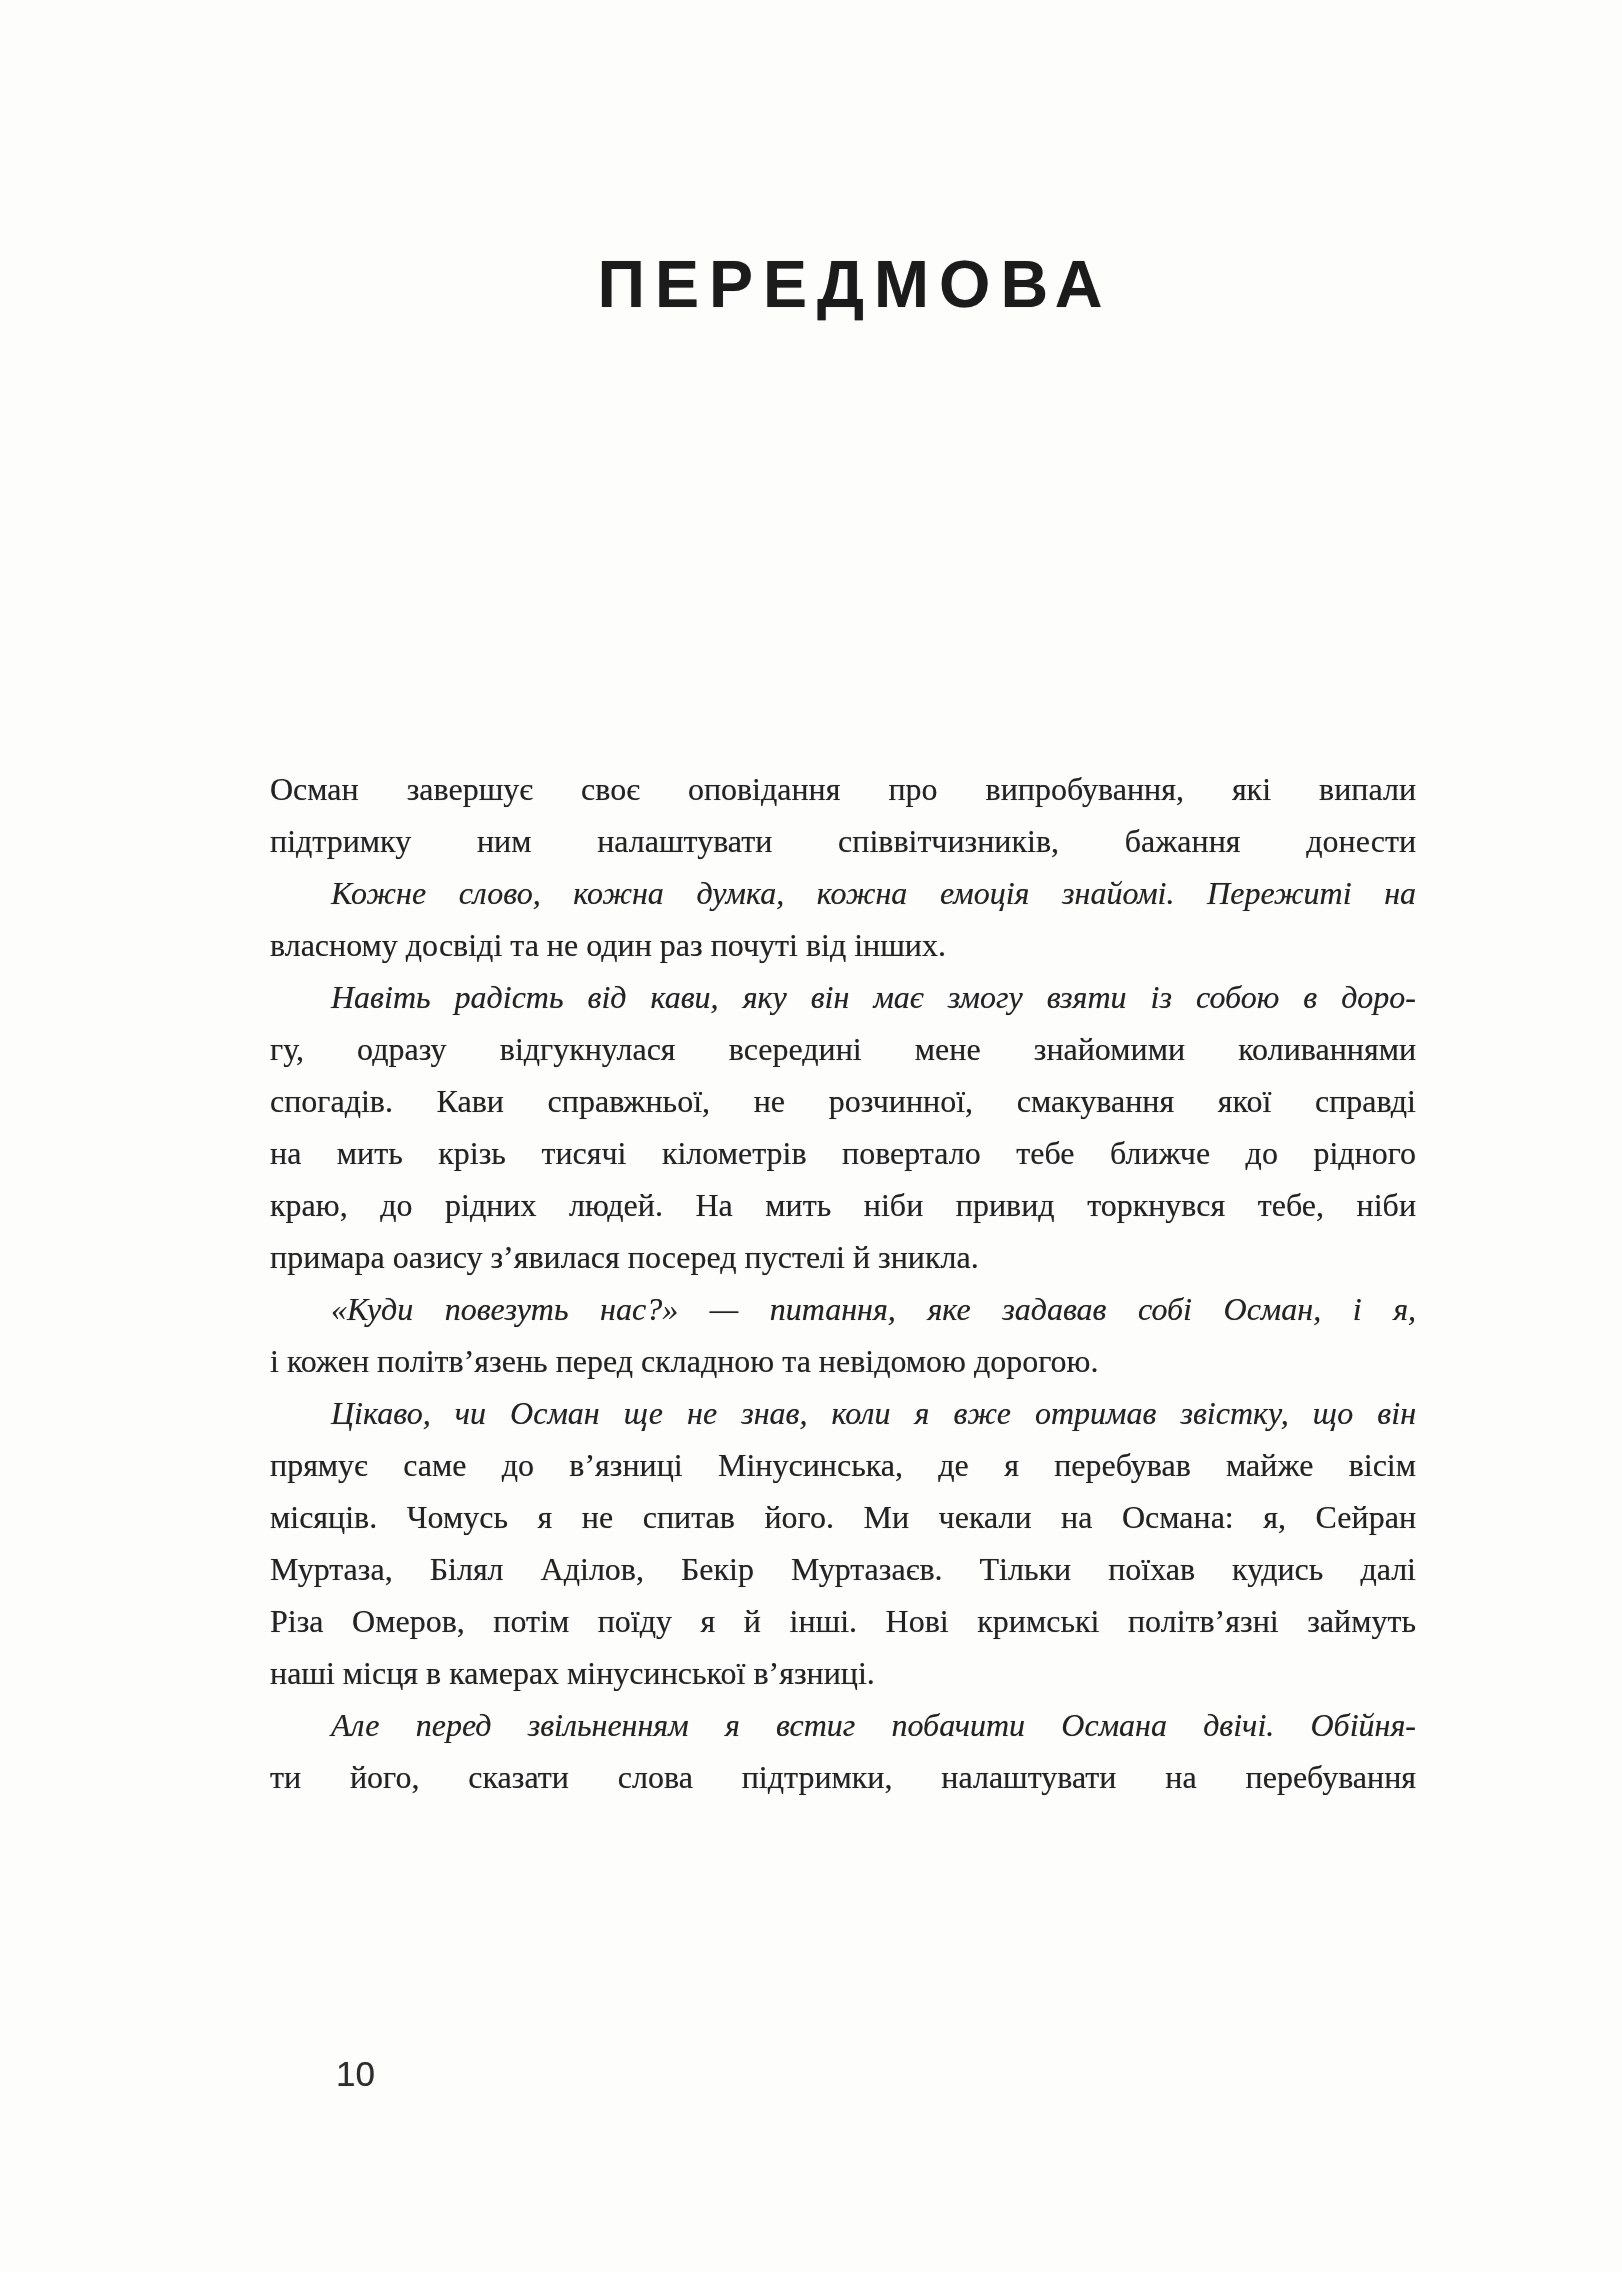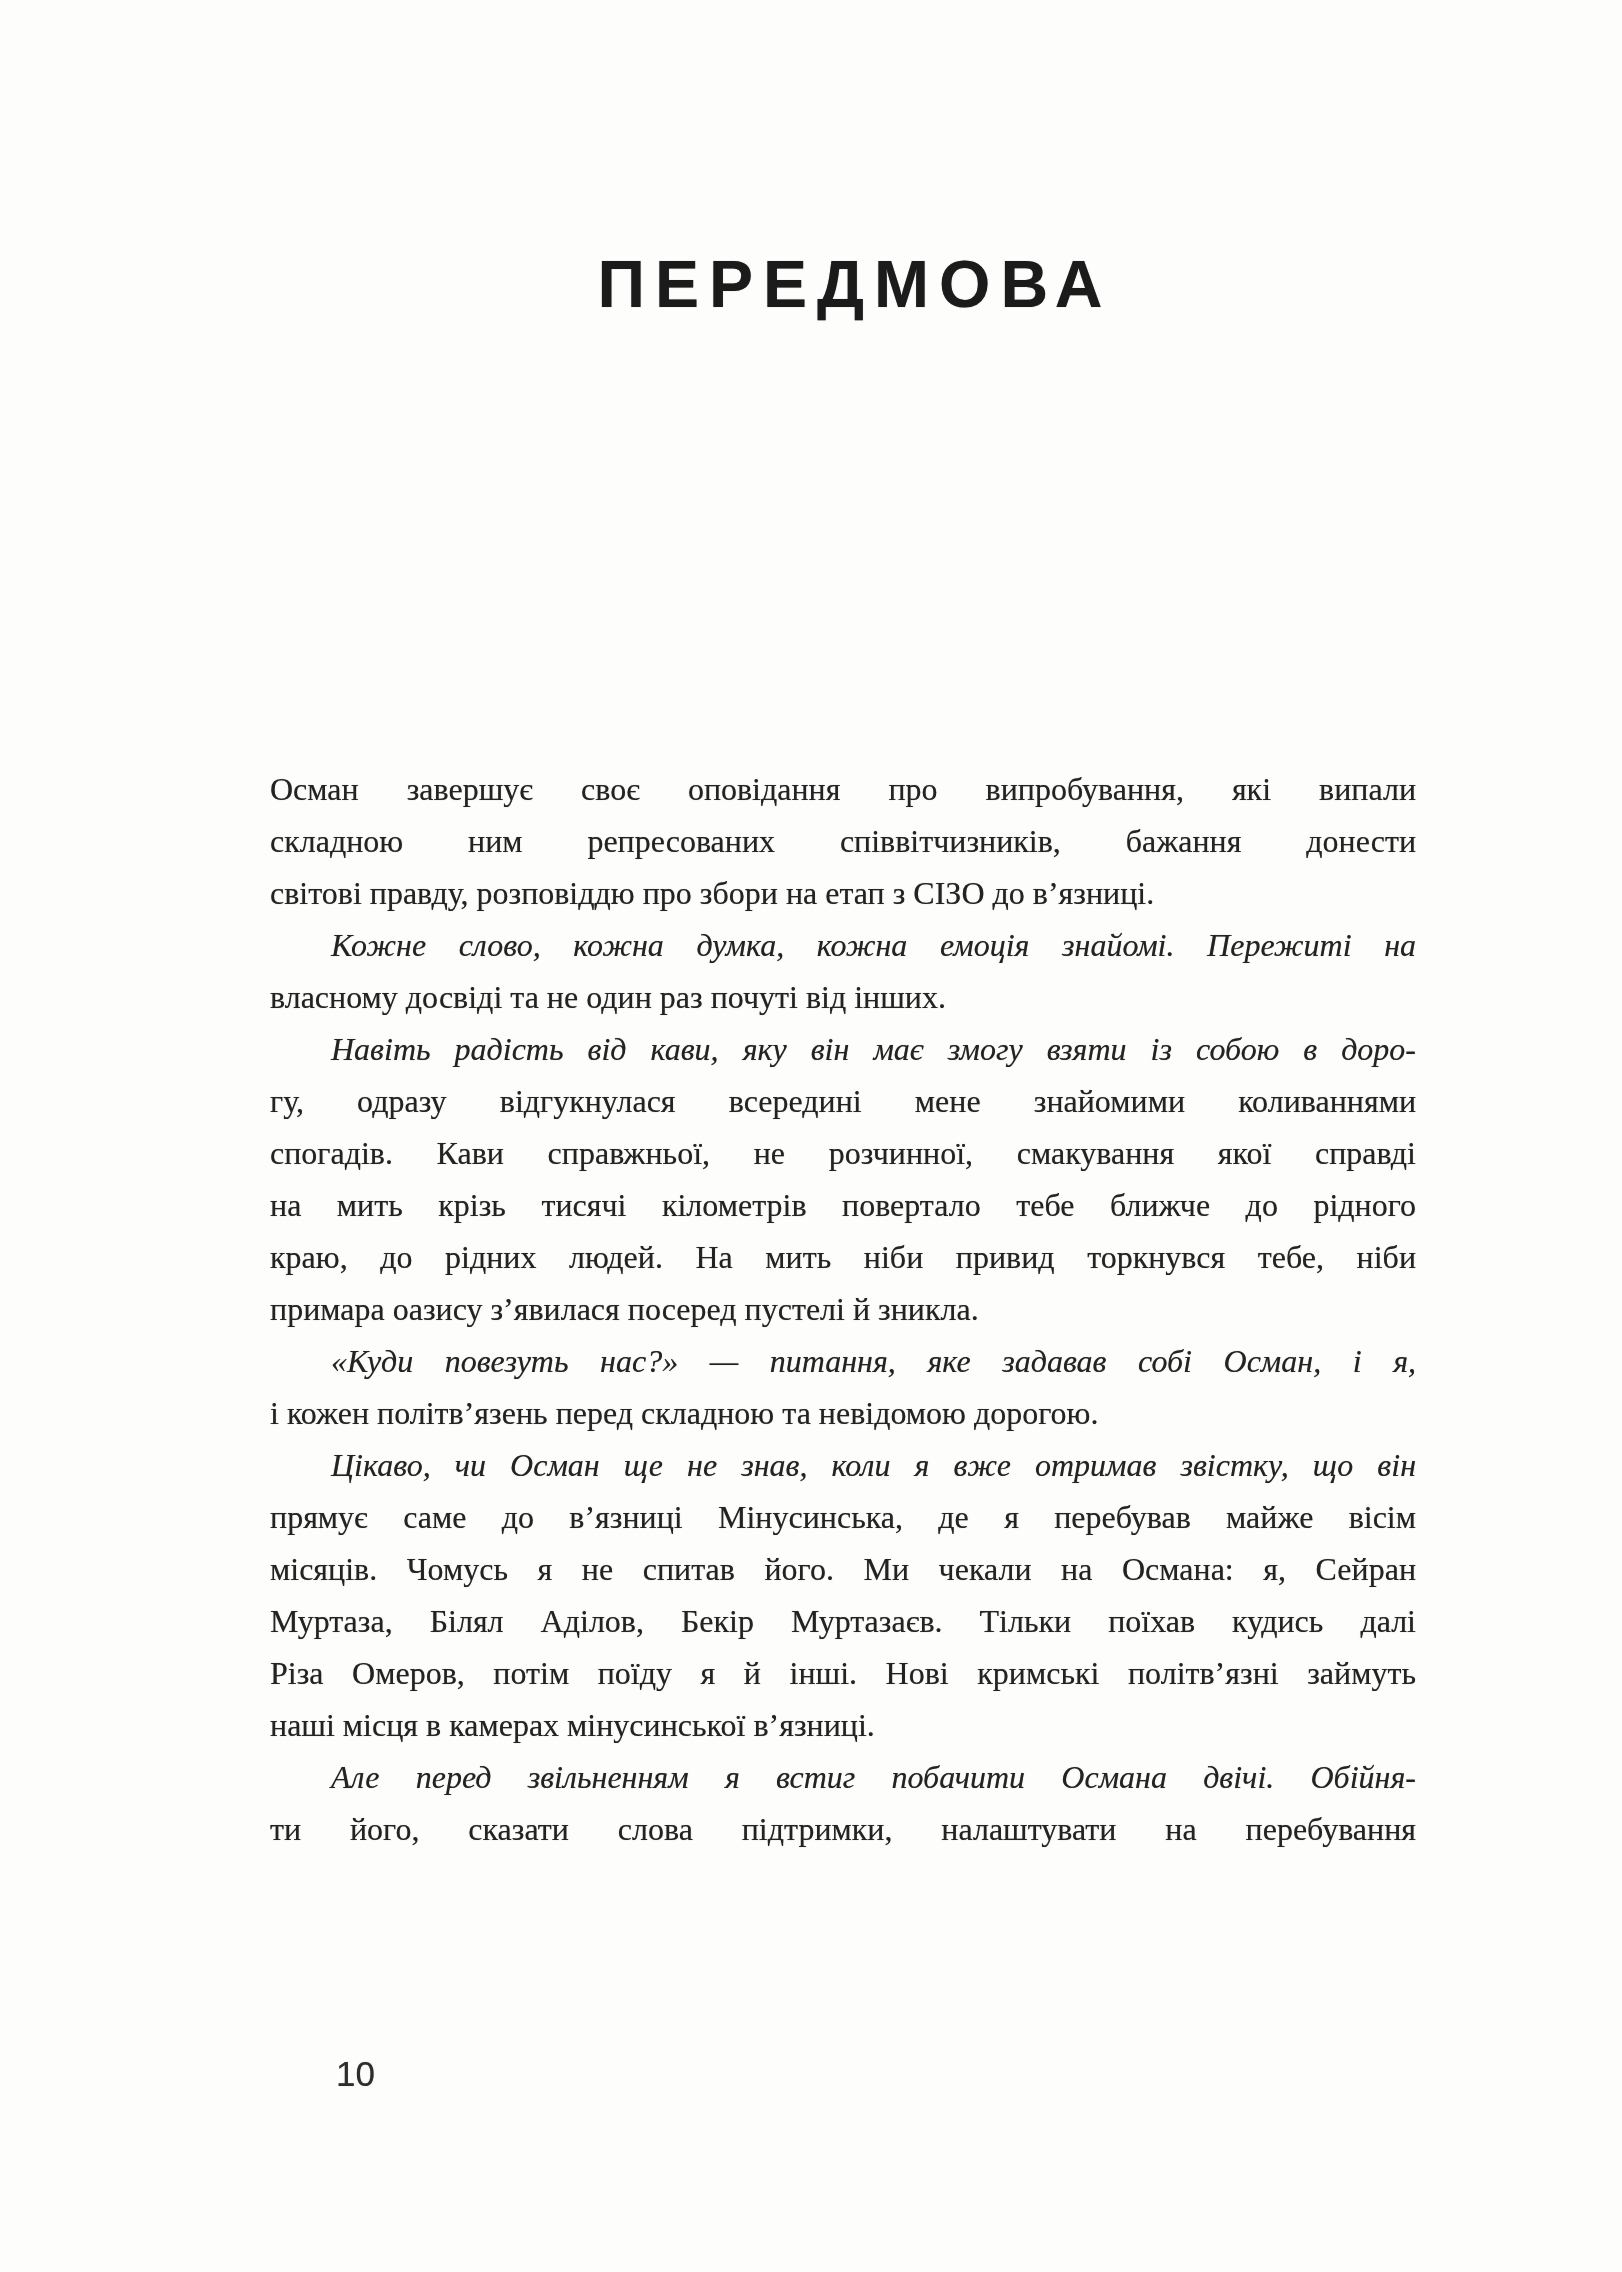--- a/index.html
+++ b/index.html
@@ -77,22 +77,21 @@
 <body>
 
 <div class="page">
 
   <h1 class="chapter-title">ПЕРЕДМОВА</h1>
 
   <div class="body-text">
 
     <div class="para">
       <div class="bline">Осман завершує своє оповідання про випробування, які випали</div>
-      <div class="bline">складною ним репресованих співвітчизників, бажання донести</div>
-      <div class="bline last">світові правду, розповіддю про збори на етап з СІЗО до в’язниці.</div>
+      <div class="bline">підтримку ним налаштувати співвітчизників, бажання донести</div>
     </div>
 
     <div class="para">
       <div class="bline indent">Кожне слово, кожна думка, кожна емоція знайомі. Пережиті на</div>
       <div class="bline last">власному досвіді та не один раз почуті від інших.</div>
     </div>
 
     <div class="para">
       <div class="bline indent">Навіть радість від кави, яку він має змогу взяти із собою в доро-</div>
       <div class="bline">гу, одразу відгукнулася всередині мене знайомими коливаннями</div>

